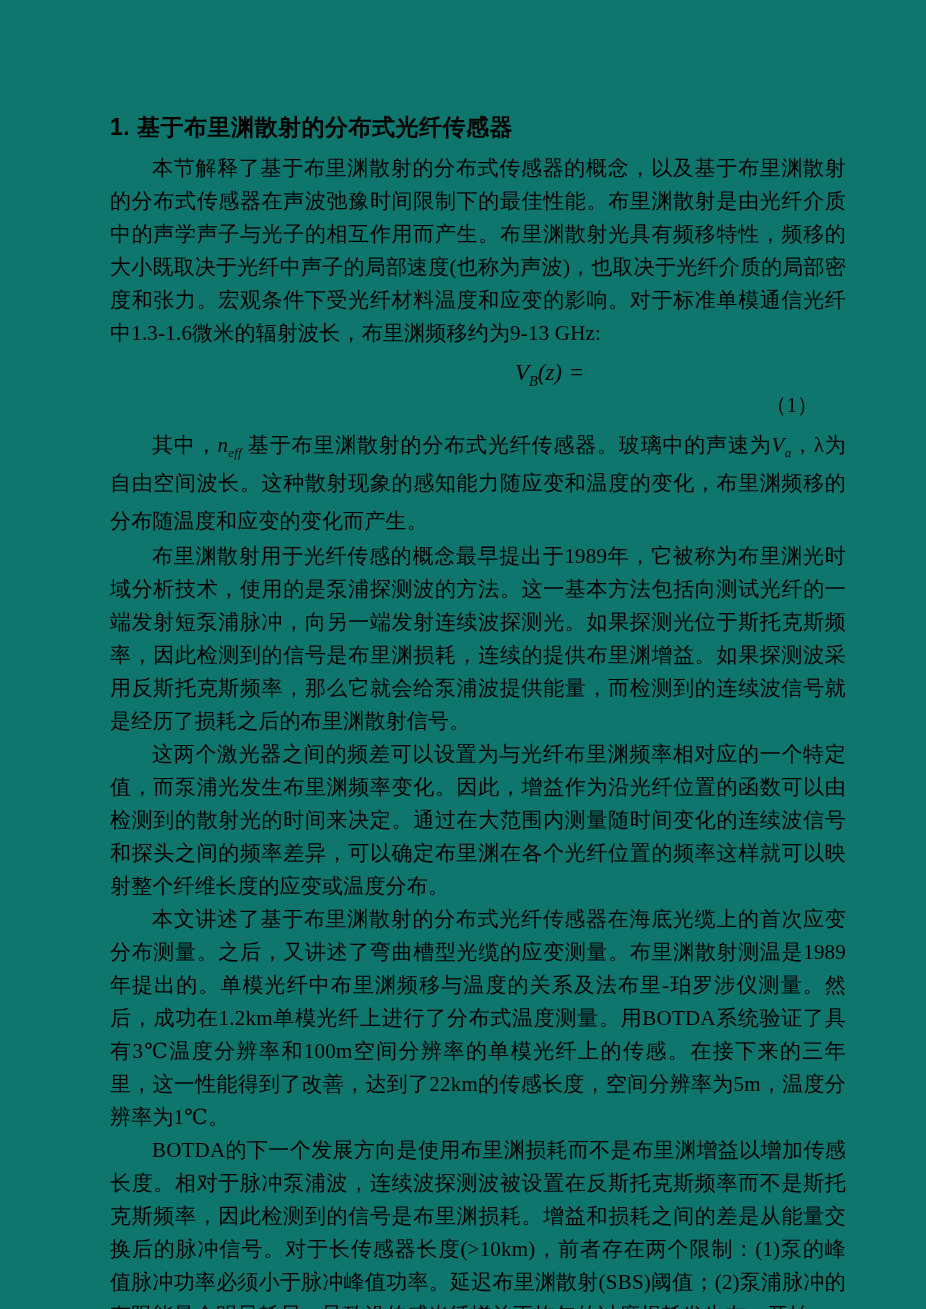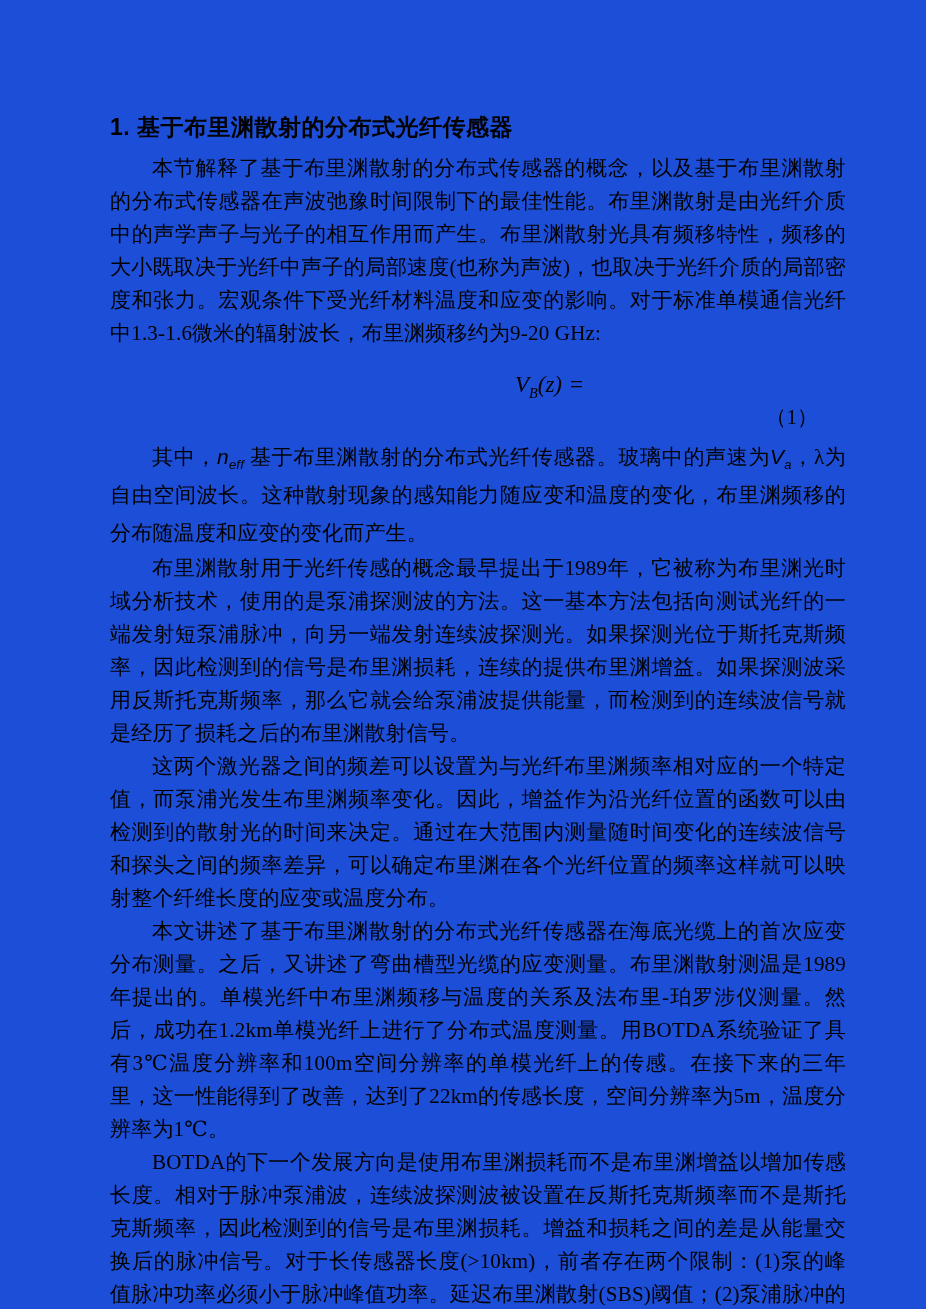--- a/index.html
+++ b/index.html
@@ -11,21 +11,21 @@
   body {
     width: 926px;
     height: 1309px;
     overflow: hidden;
     font-family: "Liberation Serif", "DejaVu Serif", serif;
     color: #000000;
   }
   .page {
     width: 926px;
     height: 1309px;
-    background: #1d4ed8;
+    background: #0f766e;
     padding: 112px 80px 40px 110px;
   }
   .section-heading {
     font-family: "Liberation Sans", "DejaVu Sans", sans-serif;
     font-size: 23px;
     font-weight: bold;
     line-height: 30px;
     margin: 0 0 10px 0;
     letter-spacing: 0.5px;
   }
@@ -37,21 +37,21 @@
     text-align: justify;
     letter-spacing: 0.2px;
   }
   .para2 {
     line-height: 38px;
   }
   
   .equation-row {
     text-align: center;
     padding-left: 150px;
-    margin: 22px 0 2px 0;
+    margin: 10px 0 2px 0;
   }
   .eq {
     display: inline-flex;
     align-items: center;
     font-family: "Liberation Serif", "DejaVu Serif", serif;
     font-style: italic;
     font-size: 23px;
   }
   .eq .mo {
     font-style: normal;
@@ -77,32 +77,32 @@
     padding-top: 2px;
   }
   .eq-number {
     font-size: 21px;
     line-height: 34px;
     text-align: right;
     padding-right: 28px;
     margin-bottom: 4px;
   }
   .inline-math {
-    font-family: Liberation Sans, sans-serif;
+    font-family: Liberation Serif, serif;
     font-style: italic;
   }
 </style>
 </head>
 <body>
 
 <div class="page">
 
   <h1 class="section-heading">1. 基于布里渊散射的分布式光纤传感器</h1>
 
-  <p class="body-para">本节解释了基于布里渊散射的分布式传感器的概念，以及基于布里渊散射的分布式传感器在声波弛豫时间限制下的最佳性能。布里渊散射是由光纤介质中的声学声子与光子的相互作用而产生。布里渊散射光具有频移特性，频移的大小既取决于光纤中声子的局部速度(也称为声波)，也取决于光纤介质的局部密度和张力。宏观条件下受光纤材料温度和应变的影响。对于标准单模通信光纤中1.3-1.6微米的辐射波长，布里渊频移约为9-20 GHz:</p>
+  <p class="body-para">本节解释了基于布里渊散射的分布式传感器的概念，以及基于布里渊散射的分布式传感器在声波弛豫时间限制下的最佳性能。布里渊散射是由光纤介质中的声学声子与光子的相互作用而产生。布里渊散射光具有频移特性，频移的大小既取决于光纤中声子的局部速度(也称为声波)，也取决于光纤介质的局部密度和张力。宏观条件下受光纤材料温度和应变的影响。对于标准单模通信光纤中1.3-1.6微米的辐射波长，布里渊频移约为9-13 GHz:</p>
 
   <div class="equation-row">
     <span class="eq">
       <span><span>V</span><sub>B</sub><span>(z)</span></span>
       <span class="mo">=</span>
     </span>
   </div>
 
   <div class="eq-number">（1）</div>
 

